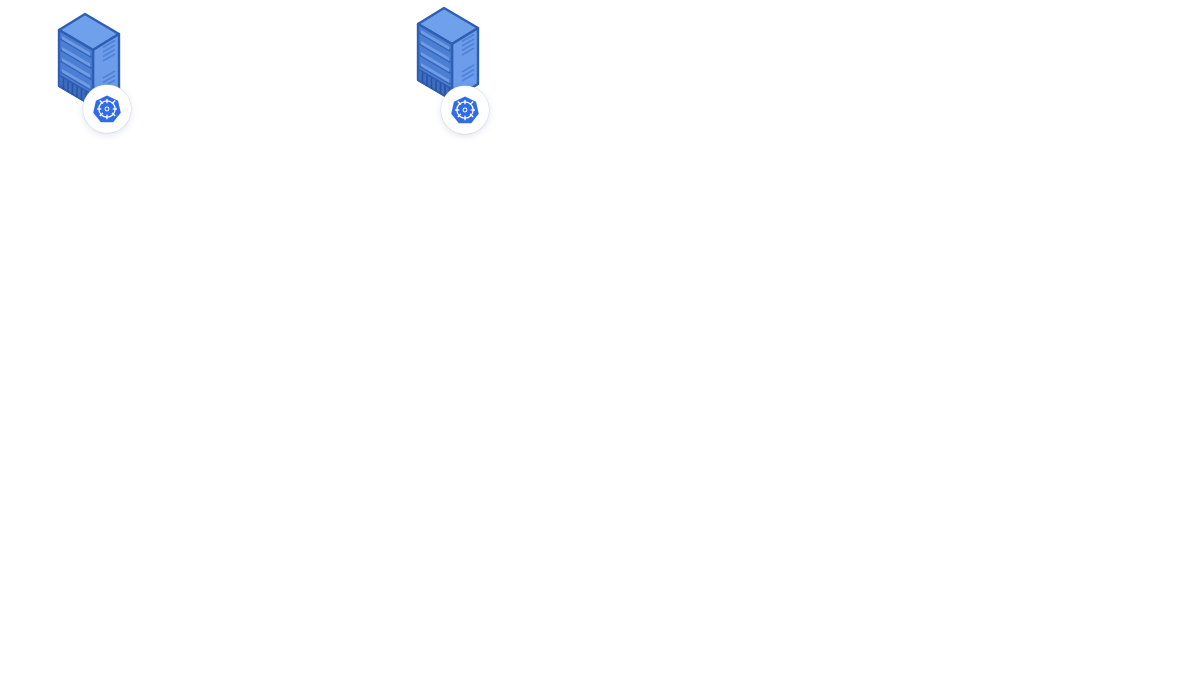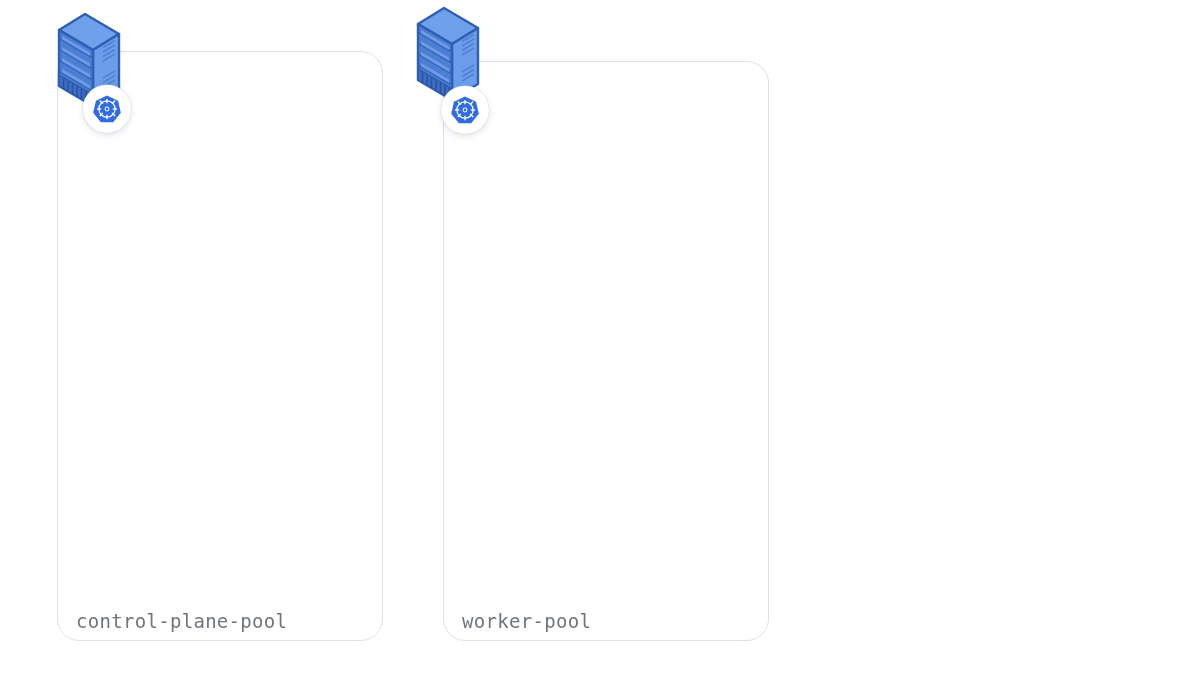--- a/index.html
+++ b/index.html
@@ -77,23 +77,20 @@
   
   .pool { z-index: 1; }
   .server-icon { z-index: 3; }
   .k8s-badge { z-index: 4; }
 </style>
 </head>
 <body style="background: rgb(255, 255, 255);">
 
 <div class="canvas">
 
-  <div class="pool" id="pool-0" style="left: 57px; top: 51px; width: 326px; height: 590px; border-radius: 22px; border-color: rgb(217, 225, 237);">
-    <div class="pool-label" style="color: rgb(112, 117, 125);">control-plane-pool</div>
-  </div>
 
   <div class="server-icon" id="icon-0" style="left: 47px; top: 12px;">
     <svg viewBox="0 0 76 108" xmlns="http://www.w3.org/2000/svg">
 
       <path d="M38 2 L72 22 L46 38 L12 18 Z" fill="#6ea0ec" stroke="#2f5fb3" stroke-width="2.4" stroke-linejoin="round"></path>
 
       <path d="M72 22 L72 78 L46 94 L46 38 Z" fill="#6d9cea" stroke="#2f5fb3" stroke-width="2.4" stroke-linejoin="round"></path>
 
       <path d="M12 18 L46 38 L46 94 L12 74 Z" fill="#4a7fd4" stroke="#2f5fb3" stroke-width="2.4" stroke-linejoin="round"></path>
 
@@ -152,23 +149,20 @@
       </g>
       <g fill="none" stroke="#ffffff" stroke-width="2.6">
         <circle cx="32" cy="32" r="17.4"></circle>
       </g>
       <g fill="#326ce5">
         <circle cx="32" cy="32" r="3.1"></circle>
       </g>
     </svg>
   </div>
 
-  <div class="pool" id="pool-1" style="left: 443px; top: 61px; width: 326px; height: 580px; border-radius: 22px; border-color: rgb(217, 225, 237);">
-    <div class="pool-label" style="color: rgb(112, 117, 125);">worker-pool</div>
-  </div>
 
   <div class="server-icon" id="icon-1" style="left: 406px; top: 6px;">
     <svg viewBox="0 0 76 108" xmlns="http://www.w3.org/2000/svg">
       <path d="M38 2 L72 22 L46 38 L12 18 Z" fill="#6ea0ec" stroke="#2f5fb3" stroke-width="2.4" stroke-linejoin="round"></path>
       <path d="M72 22 L72 78 L46 94 L46 38 Z" fill="#6d9cea" stroke="#2f5fb3" stroke-width="2.4" stroke-linejoin="round"></path>
       <path d="M12 18 L46 38 L46 94 L12 74 Z" fill="#4a7fd4" stroke="#2f5fb3" stroke-width="2.4" stroke-linejoin="round"></path>
       <g stroke="#2f5fb3" stroke-width="1.7" fill="none" opacity="0.85">
         <path d="M13.5 27 L44.5 45.3"></path>
         <path d="M13.5 38 L44.5 56.3"></path>
         <path d="M13.5 49 L44.5 67.3"></path>

